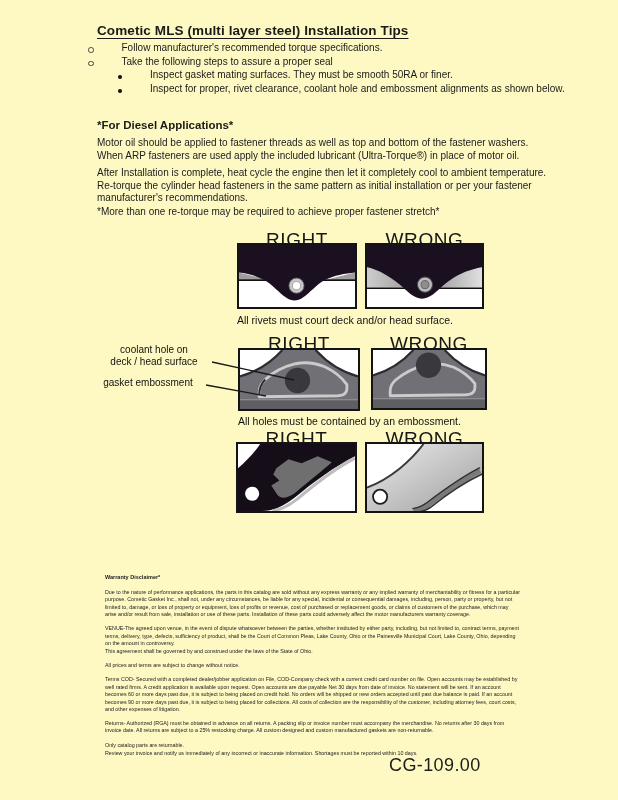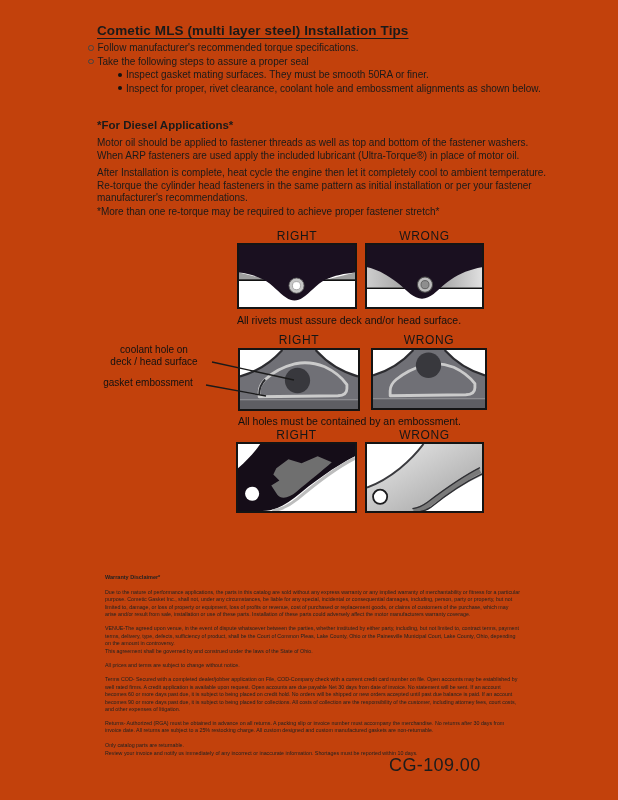--- a/index.html
+++ b/index.html
@@ -1,29 +1,29 @@
 <!DOCTYPE html>
 <html><head>
 <meta charset="utf-8">
 <style>
   html,body{margin:0;padding:0;background:#ffffff;}
-  .page{position:relative;width:618px;height:800px;background:#c2410c;overflow:hidden;
+  .page{position:relative;width:618px;height:800px;background:#fef9c3;overflow:hidden;
         font-family:"Liberation Sans",sans-serif;color:#1a1a1a;}
   .abs{position:absolute;}
   .title{left:97px;top:23px;font-size:13.5px;font-weight:bold;text-decoration:underline;
          text-underline-offset:3px;letter-spacing:0.1px;}
   .bullets{left:88px;top:41px;font-size:10px;line-height:13.6px;}
-  .brow{display:flex;align-items:flex-start;}
+  .brow{display:flex;align-items:center;gap:24px;}
   .brow .mk{flex:0 0 auto;width:3.5px;height:3.5px;border:1px solid #444;border-radius:50%;
             margin:4.3px 4px 0 0;}
   .brow.sub{margin-left:30px;}
   .brow.sub .mk{width:4px;height:4px;border:none;background:#111;margin-top:4.5px;}
   .h2{left:97px;top:119px;font-size:11.5px;font-weight:bold;}
   .para{left:97px;width:452px;font-size:10px;line-height:12.5px;}
-  .dlabel{font-size:12px;text-align:center;letter-spacing:0.6px;color:#161616;}
+  .dlabel{font-size:19px;text-align:center;letter-spacing:0.6px;color:#161616;}
   .img-frame{position:absolute;border:2.5px solid #141414;background:#fff;box-sizing:border-box;}
   .img-frame svg{display:block;width:100%;height:100%;}
   .caption{font-size:10.5px;color:#111;line-height:13px;}
   .callout{font-size:10px;line-height:11.5px;text-align:center;color:#111;}
   .legal{left:105px;top:574px;width:416px;}
   .legal-inner{width:692px;transform:scale(0.6);transform-origin:0 0;
                font-size:8.9px;line-height:12.2px;color:#222;}
   .legal-inner h3{font-size:9.2px;margin:0 0 12px 0;}
   .legal-inner p{margin:0 0 12px 0;}
   .legal-inner p.nogap{margin-bottom:0;}
@@ -87,21 +87,21 @@
       </defs>
       <rect width="115" height="61" fill="#ffffff"></rect>
       <rect y="22" width="115" height="20" fill="url(#g1)"></rect>
       <line x1="0" y1="42.5" x2="115" y2="42.5" stroke="#111" stroke-width="1.6"></line>
       <path d="M0,0 H115 V22 C103,24 93,28 84,34 C74,40.5 69,48 61,51.5 C57,53.4 53,53.4 49,51.5 C41,48 36,40.5 26,34 C17,28 10,24 0,22 Z" fill="#1a1020"></path>
       <circle cx="58" cy="39" r="7.5" fill="#bdbdbd" stroke="#4a4a4a" stroke-width="1"></circle>
       <circle cx="58" cy="39" r="4" fill="#8e8e8e" stroke="#555" stroke-width="0.8"></circle>
     </svg>
   </div>
 
-  <div class="abs caption" style="left:237px;top:314px;">All rivets must assure deck and/or head surface.</div>
+  <div class="abs caption" style="left:237px;top:314px;">All rivets must court deck and/or head surface.</div>
 
   <div class="abs dlabel" style="left:238px;top:333px;width:122px;">RIGHT</div>
   <div class="abs dlabel" style="left:371px;top:333px;width:116px;">WRONG</div>
 
   <div class="abs callout" style="left:96px;top:344px;width:116px;">
     <div>coolant hole on</div>
     <div>deck / head surface</div>
   </div>
   <div class="abs callout" style="left:92px;top:377px;width:112px;">gasket embossment</div>
 

